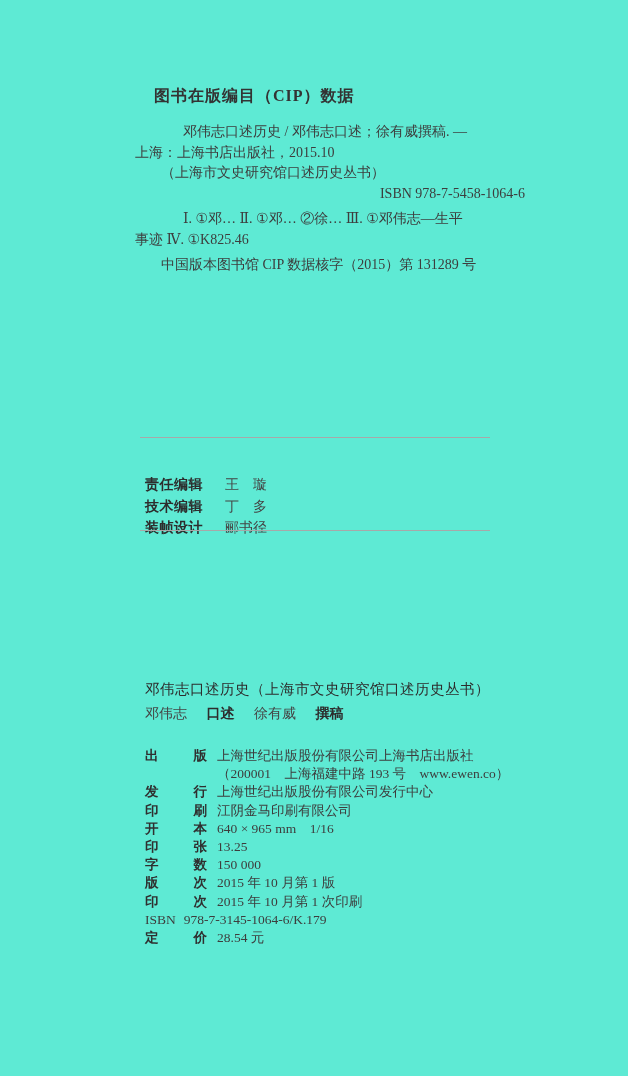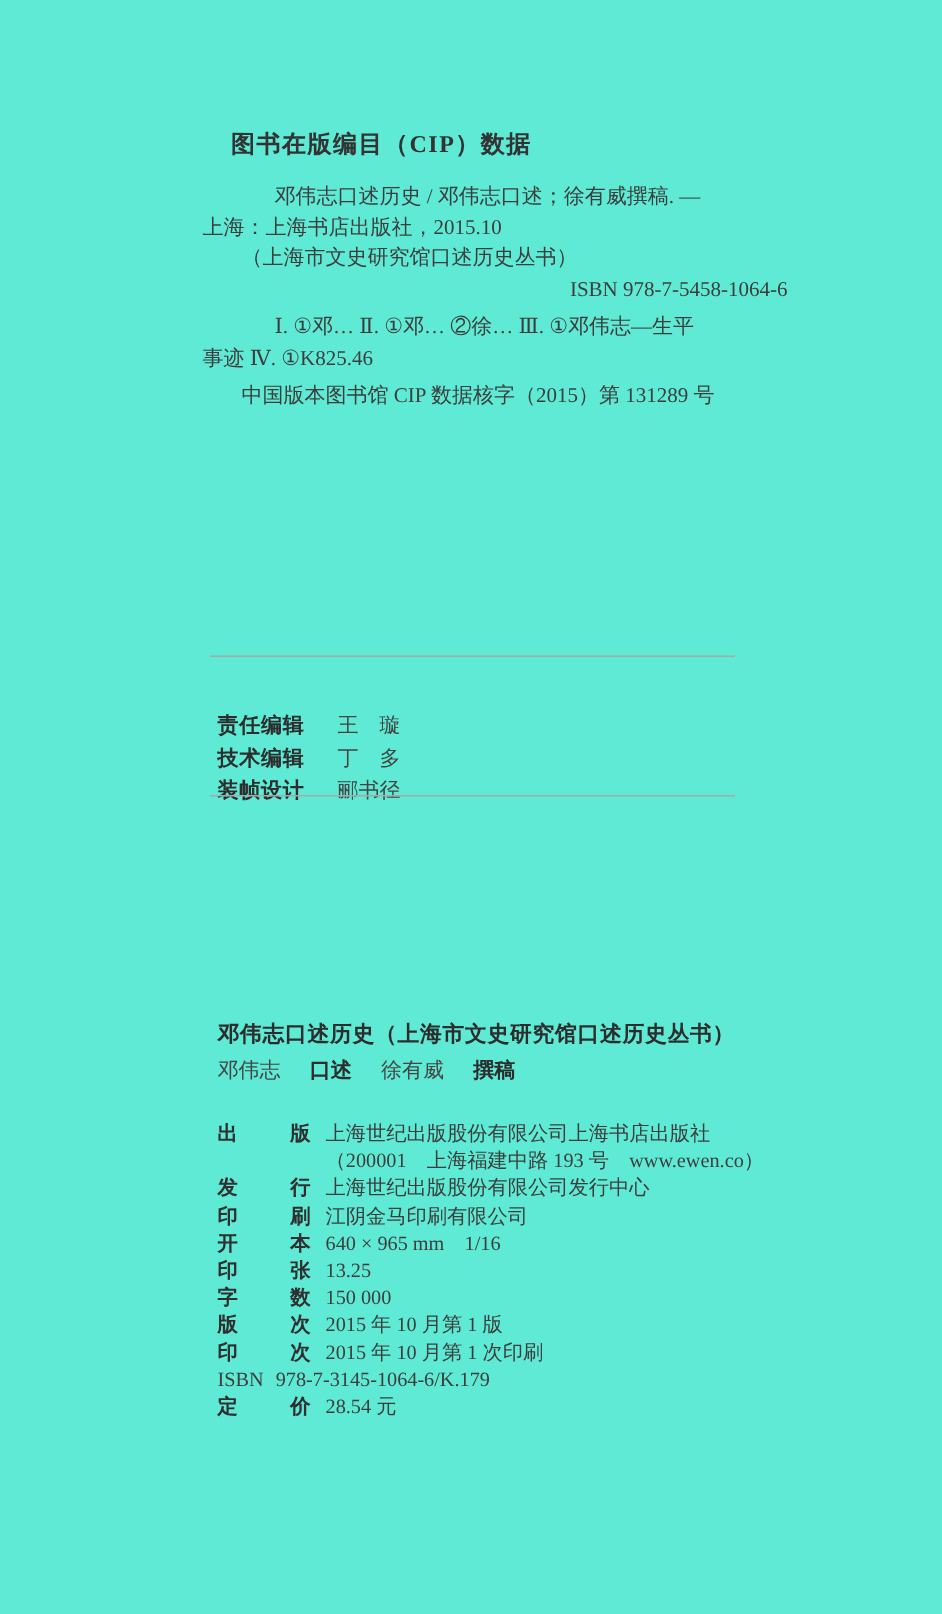--- a/index.html
+++ b/index.html
@@ -65,21 +65,21 @@
     margin-right: 20px;
     letter-spacing: 0.5px;
   }
   .credit-value { color: #444444; }
   
   .book-title {
     position: absolute;
     left: 145px;
     top: 680px;
     font-size: 14.5px;
-    font-weight: 700;
+    font-weight: 400;
     color: #2d2d2d;
     letter-spacing: 0.5px;
     white-space: nowrap;
   }
   .byline {
     position: absolute;
     left: 145px;
     top: 705px;
     font-size: 14px;
     white-space: nowrap;

